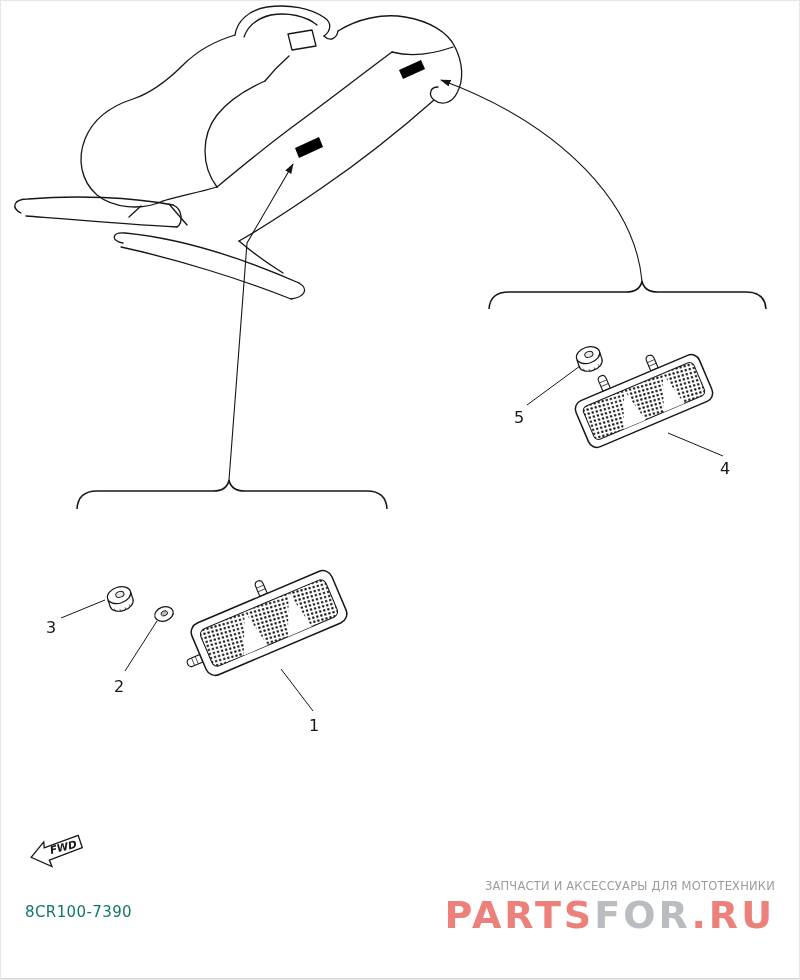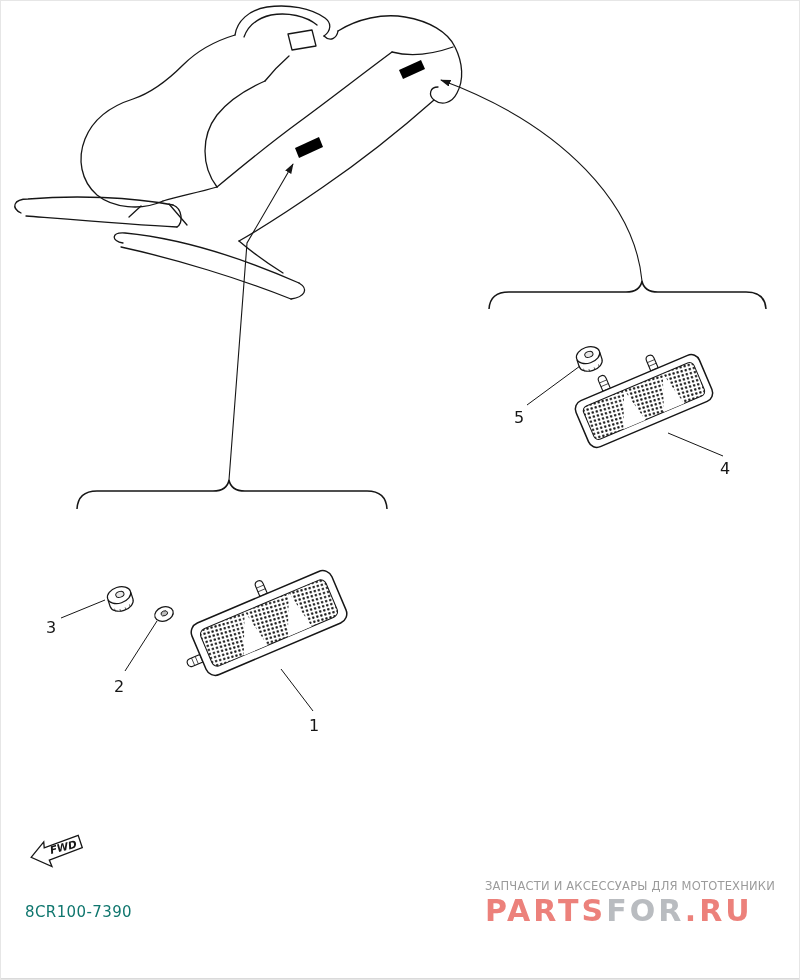--- a/index.html
+++ b/index.html
@@ -8,23 +8,23 @@
     border:1px solid #e6e6e6;box-sizing:border-box;overflow:hidden;
     font-family:"DejaVu Sans", sans-serif;
   }
   .art{position:absolute;left:0;top:0;}
   .art text{font-family:"DejaVu Sans", sans-serif;fill:#161616;}
   .callout-label{font-size:16px;}
   .part-code{
     position:absolute;left:24px;top:902px;font-size:15px;color:#0f766e;
     letter-spacing:0.4px;
   }
-  .wm{position:absolute;right:24px;top:879px;text-align:left;line-height:1.15;}
+  .wm{position:absolute;right:24px;top:879px;text-align:right;line-height:1.15;}
   .wm-tagline{font-size:11.5px;letter-spacing:0.2px;}
-  .wm-logo{font-size:30px;font-weight:bold;letter-spacing:3px;margin-top:1px;white-space:nowrap;}
+  .wm-logo{font-size:38px;font-weight:bold;letter-spacing:3px;margin-top:1px;white-space:nowrap;}
   .wm-logo span{display:inline;}
   .bottom-rule{position:absolute;left:0;right:0;top:977px;border-top:1px solid #dadada;}
 </style>
 </head>
 <body>
 
 <div class="page">
 
   <svg class="art" width="800" height="980" viewBox="0 0 800 980">
     <defs>

